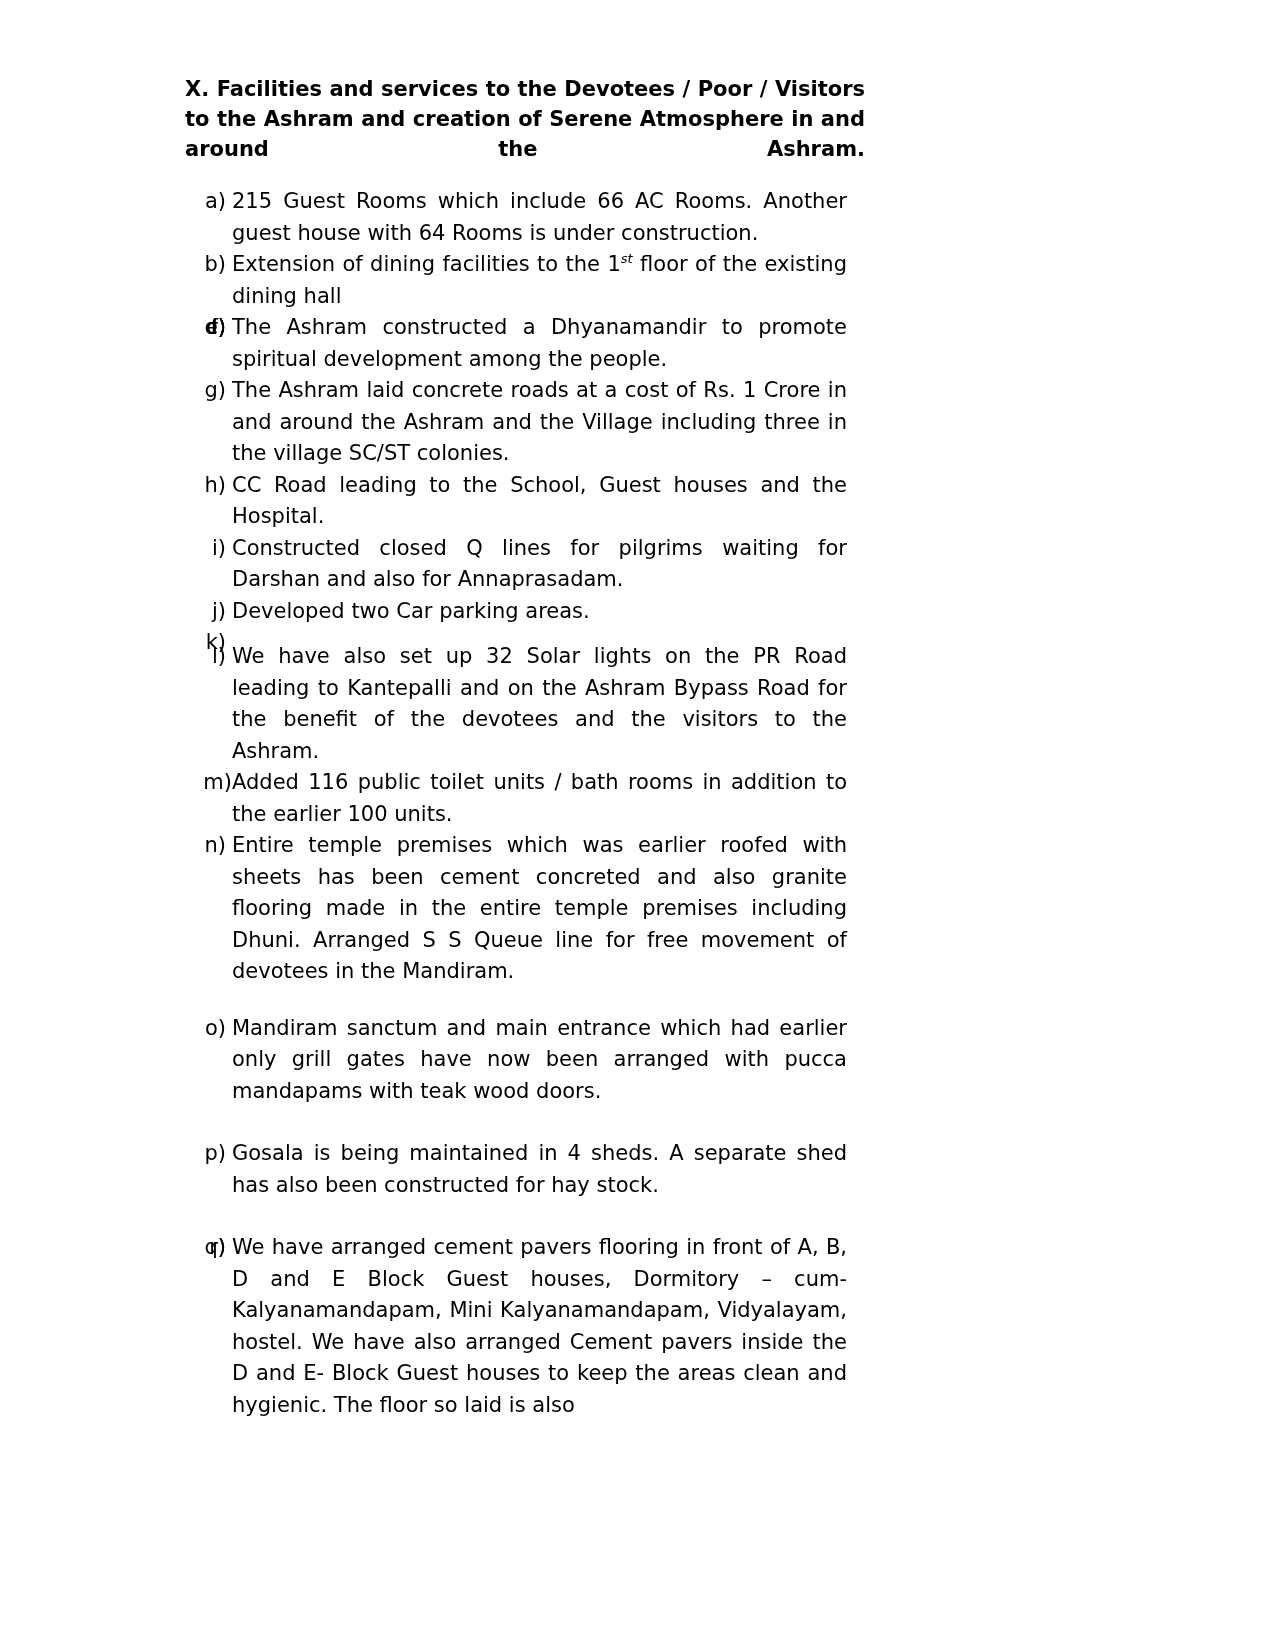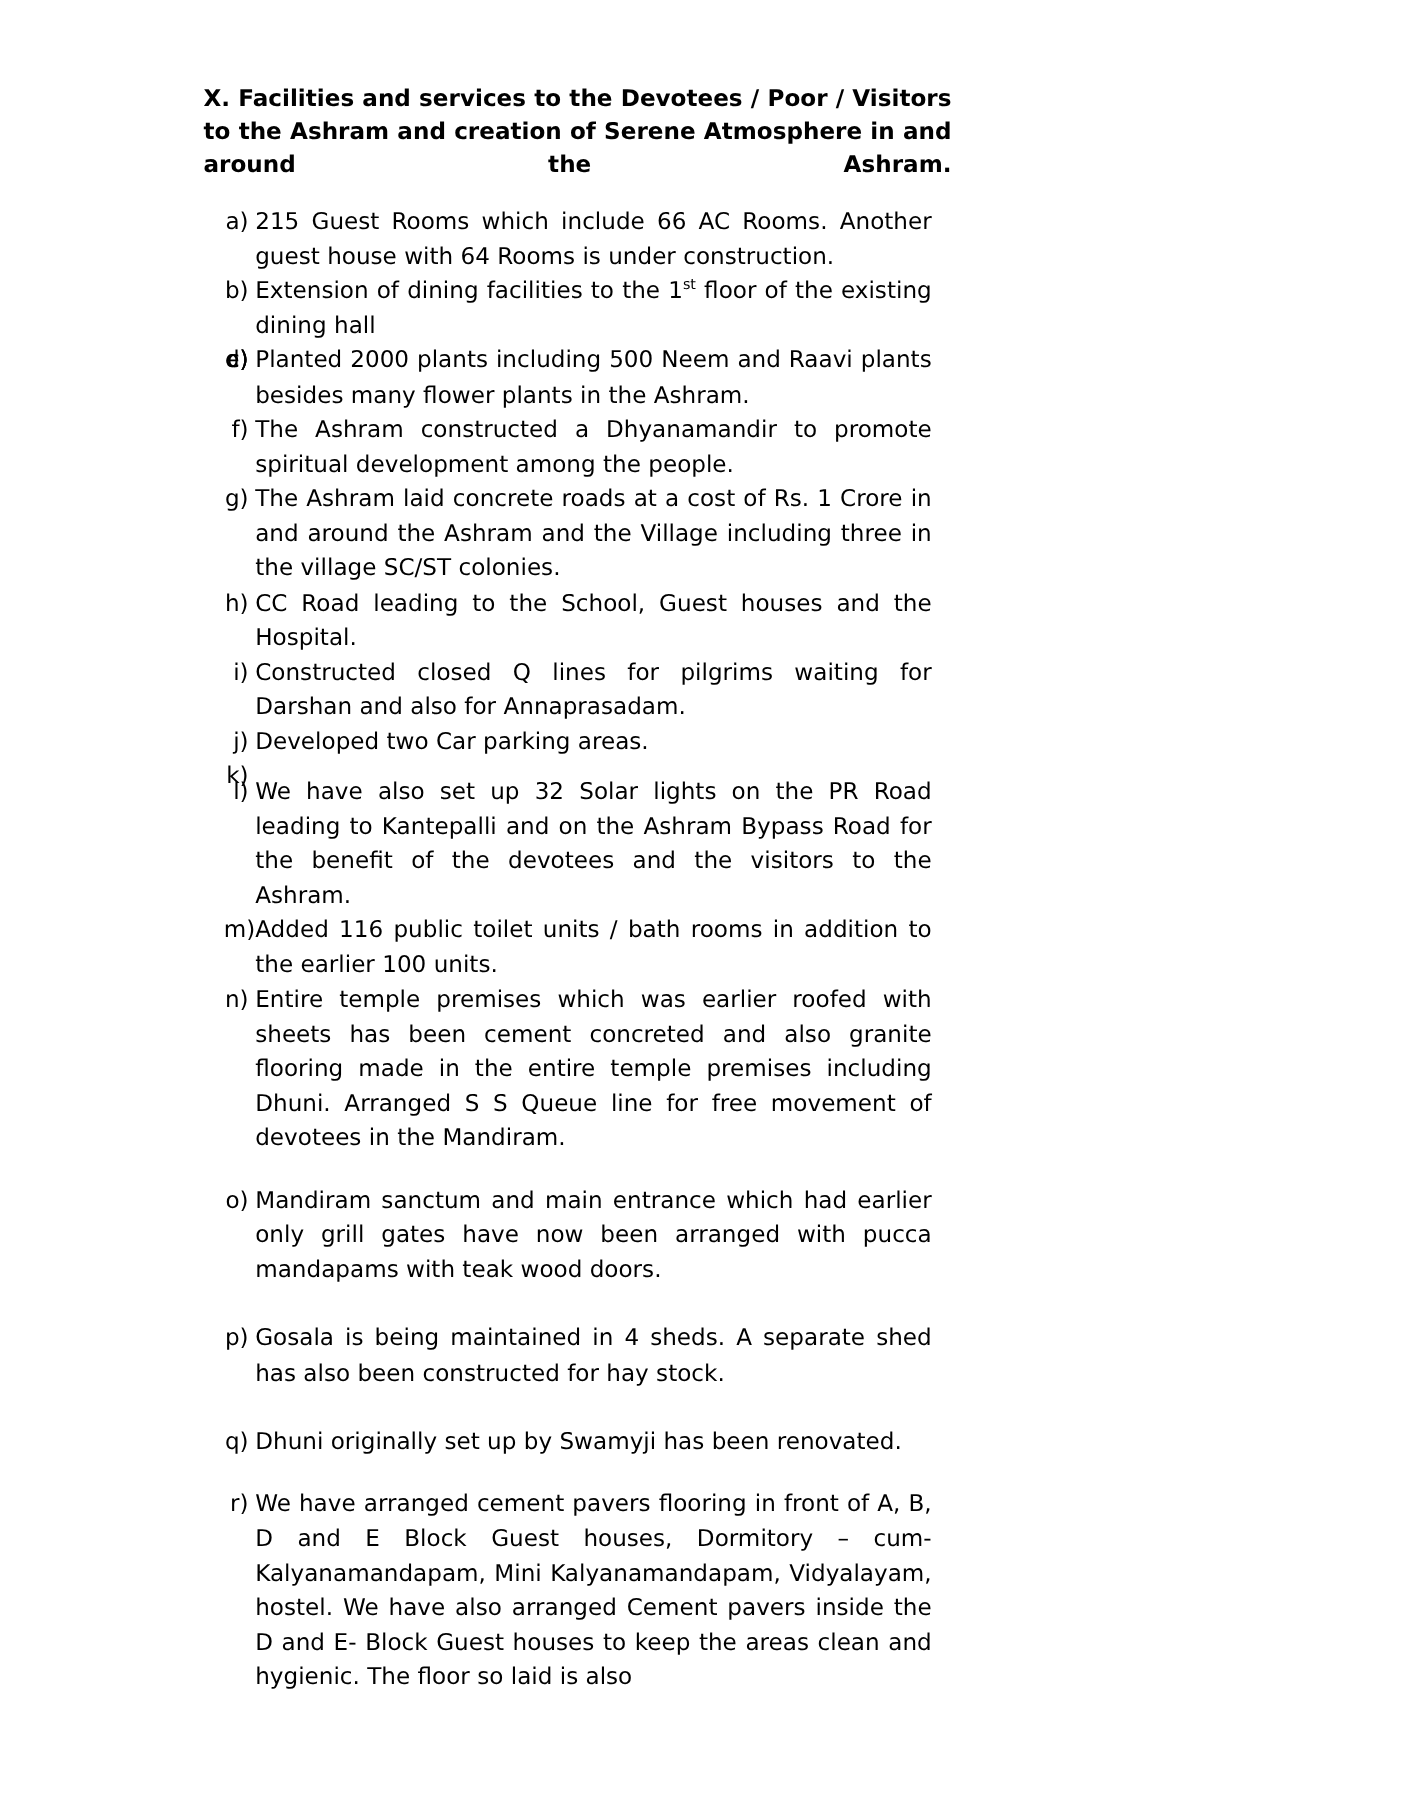--- a/index.html
+++ b/index.html
@@ -44,20 +44,21 @@
     white-space: nowrap;
   }
   .item-m .marker { width: 47px; }
   .gap-sm { margin-top: 14px; }
   .gap-md { margin-top: 25px; }
   .gap-lg { margin-top: 31px; }
   sup {
     font-size: 0.62em;
     line-height: 0;
     vertical-align: super;
+    font-style: italic;
   }
 </style>
 </head>
 <body>
 
 <div class="page">
 
   <h1 class="heading">X. Facilities and services to the Devotees / Poor / Visitors to the Ashram and creation of Serene Atmosphere in and around the Ashram.</h1>
 
   <div class="list">
@@ -72,21 +73,21 @@
 
     <div class="item">
       <span class="marker">c)</span>
     </div>
 
     <div class="item">
       <span class="marker">d)</span>
     </div>
 
     <div class="item">
-      <span class="marker">e)</span><span class="text">Planted 2000 plants including 500 Neem and Raavi plants besides many flower plants in the Ashram.</span>
+      <span class="marker">e)</span>
     </div>
 
     <div class="item">
       <span class="marker">f)</span><span class="text">The Ashram constructed a Dhyanamandir to promote spiritual development among the people.</span>
     </div>
 
     <div class="item">
       <span class="marker">g)</span><span class="text">The Ashram laid concrete roads at a cost of Rs. 1 Crore in and around the Ashram and the Village including three in the village SC/ST colonies.</span>
     </div>
 
@@ -120,21 +121,21 @@
 
     <div class="item gap-md">
       <span class="marker">o)</span><span class="text">Mandiram sanctum and main entrance which had earlier only grill gates have now been arranged with pucca mandapams with teak wood doors.</span>
     </div>
 
     <div class="item gap-lg">
       <span class="marker">p)</span><span class="text">Gosala is being maintained in 4 sheds. A separate shed has also been constructed for hay stock.</span>
     </div>
 
     <div class="item gap-lg">
-      <span class="marker">q)</span><span class="text">Dhuni originally set up by Swamyji has been renovated.</span>
+      <span class="marker">q)</span>
     </div>
 
     <div class="item gap-md">
       <span class="marker">r)</span><span class="text">We have arranged cement pavers flooring in front of A, B, D and E Block Guest houses, Dormitory – cum- Kalyanamandapam, Mini Kalyanamandapam, Vidyalayam, hostel. We have also arranged Cement pavers inside the D and E- Block Guest houses to keep the areas clean and hygienic. The floor so laid is also</span>
     </div>
 
   </div>
 </div>
 
 </body></html>

